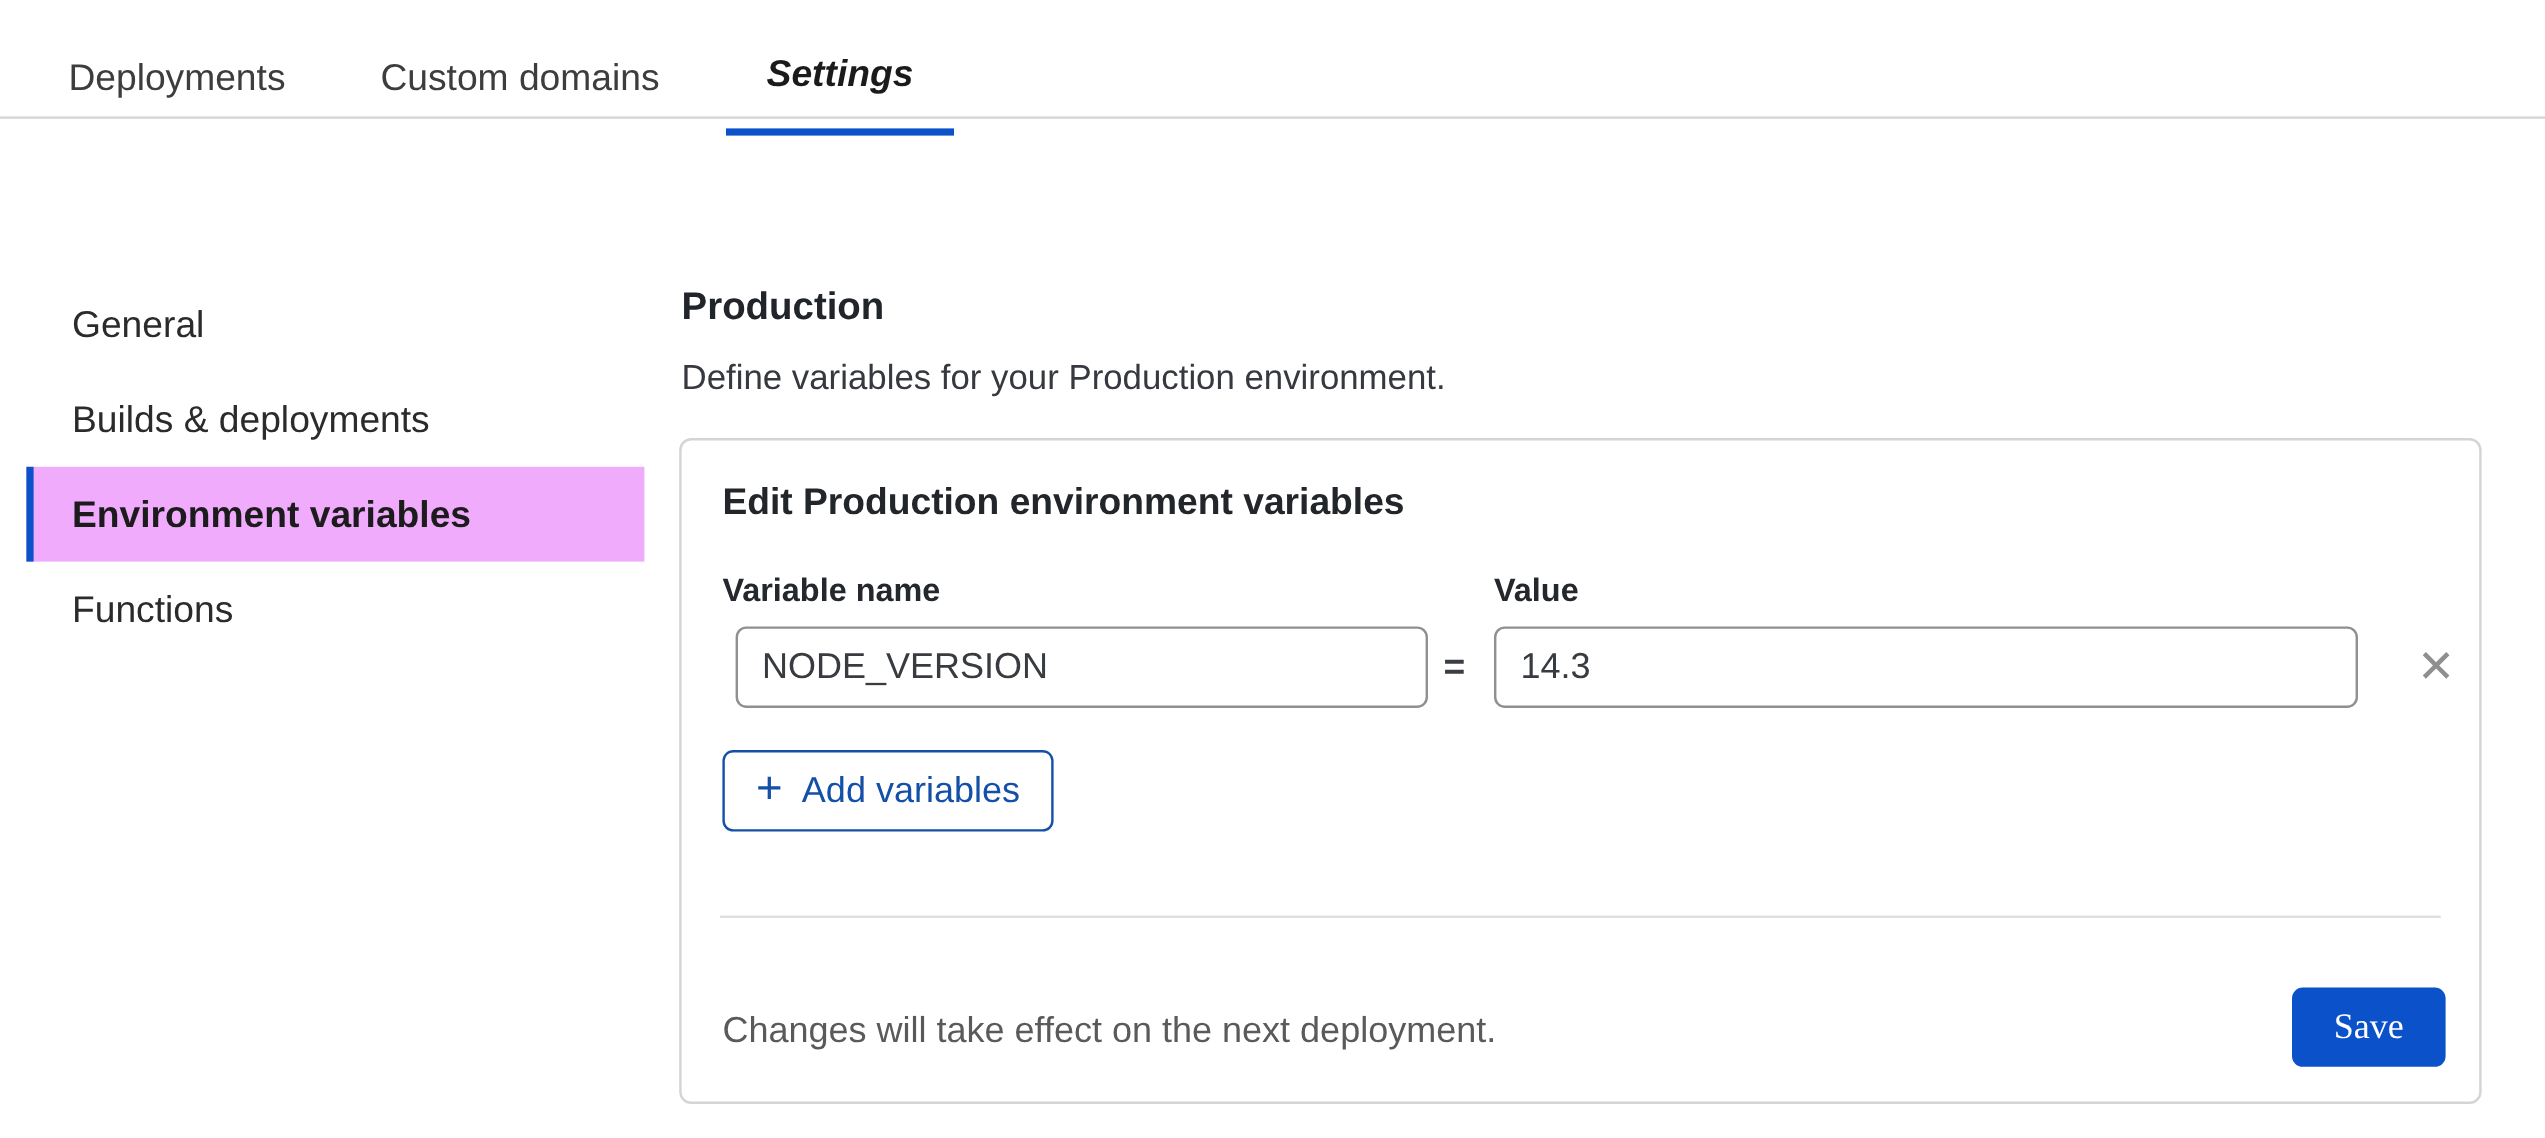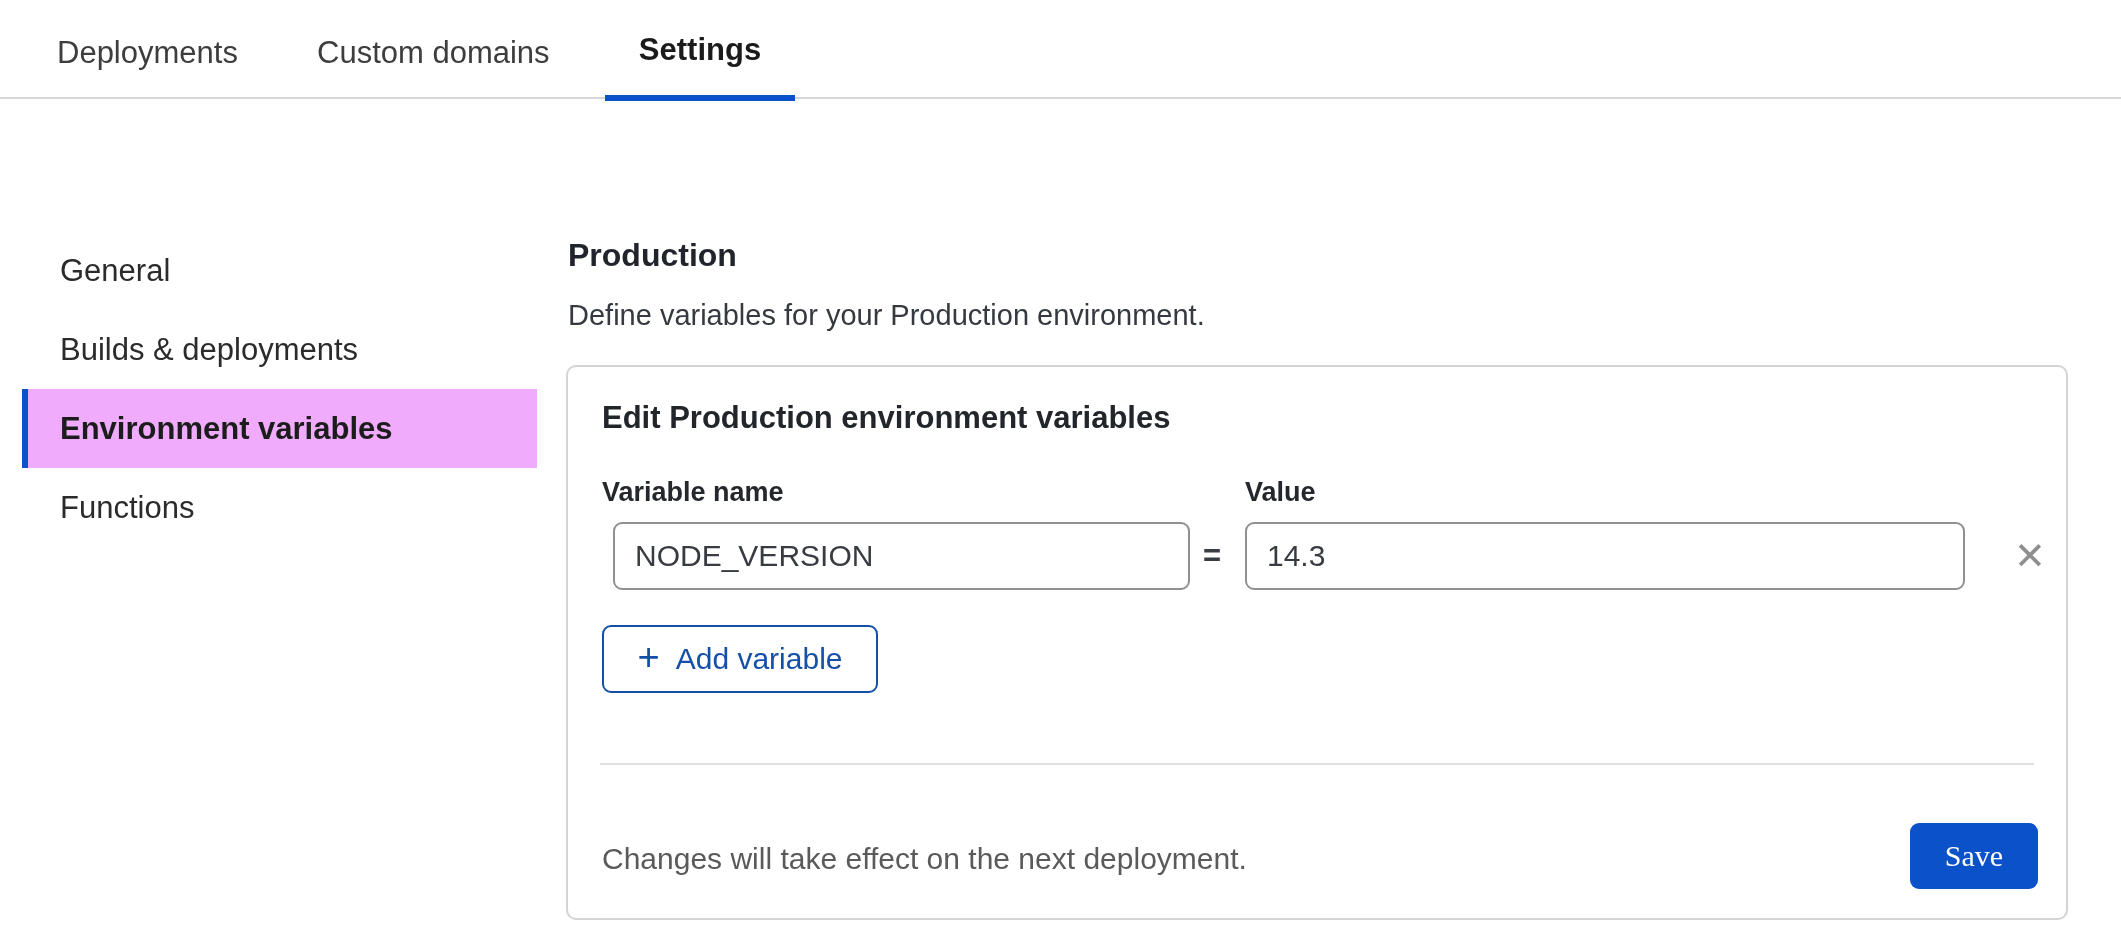--- a/index.html
+++ b/index.html
@@ -3,24 +3,24 @@
 <meta charset="utf-8">
 <style>
   html,body{margin:0;padding:0;}
   body{
     width:2121px;height:948px;position:relative;background:#ffffff;
     font-family:"Liberation Sans", sans-serif;overflow:hidden;
     -webkit-font-smoothing:antialiased;
   }
   
   .tabbar{position:absolute;top:0;left:0;width:2121px;height:97px;border-bottom:2px solid #d6d6d6;background:#fff;}
-  .tab{position:absolute;top:4px;height:97px;display:flex;align-items:center;font-size:31px;color:#3d3d3d;cursor:pointer;box-sizing:border-box;}
+  .tab{position:absolute;top:16px;height:97px;display:flex;align-items:center;font-size:31px;color:#3d3d3d;cursor:pointer;box-sizing:border-box;}
   .tab-deployments{left:57px;}
   .tab-custom{left:317px;}
-  .tab-settings{left:605px;width:190px;justify-content:center;font-weight:600;color:#1b1b1b;border-bottom:6px solid #0b51c9;}
+  .tab-settings{left:605px;width:190px;justify-content:center;font-weight:600;color:#1b1b1b;border-bottom:6px solid #0b51c9;font-style:italic;}
   
   .sidebar{position:absolute;top:231px;left:0;width:560px;}
   .side-item{height:79px;display:flex;align-items:center;padding-left:60px;font-size:31px;color:#2b2b2b;cursor:pointer;box-sizing:border-box;}
   .side-item.active{margin-left:22px;width:515px;padding-left:32px;background:#f0abfc;border-left:6px solid #0b51c9;font-weight:700;color:#1c1c1c;}
   
   .section-title{position:absolute;left:568px;top:237px;font-size:32px;font-weight:700;color:#21252b;}
   .section-desc{position:absolute;left:568px;top:299px;font-size:29px;color:#36393f;}
   
   .card{position:absolute;left:566px;top:365px;width:1502px;height:555px;background:#fff;border:2px solid #d4d4d4;border-radius:10px;box-sizing:border-box;}
   .card-title{position:absolute;left:34px;top:33px;font-size:31px;font-weight:700;color:#22262b;text-align:right;}
@@ -69,21 +69,21 @@
     <input class="txt-input input-name" type="text" value="NODE_VERSION" style="">
     <div class="equals">=</div>
     <input class="txt-input input-value" type="text" value="14.3" style="">
     <button class="remove-btn">
       <span>✕</span>
     </button>
   </div>
 
   <button class="add-btn">
     <span class="plus">+</span>
-    <span>Add variable</span>
+    <span>Add variables</span>
   </button>
 
   <div class="divider"></div>
 
   <div class="footer-note">Changes will take effect on the next deployment.</div>
 
   <button class="btn btn-save">Save</button>
 </section>
 
 </body></html>

